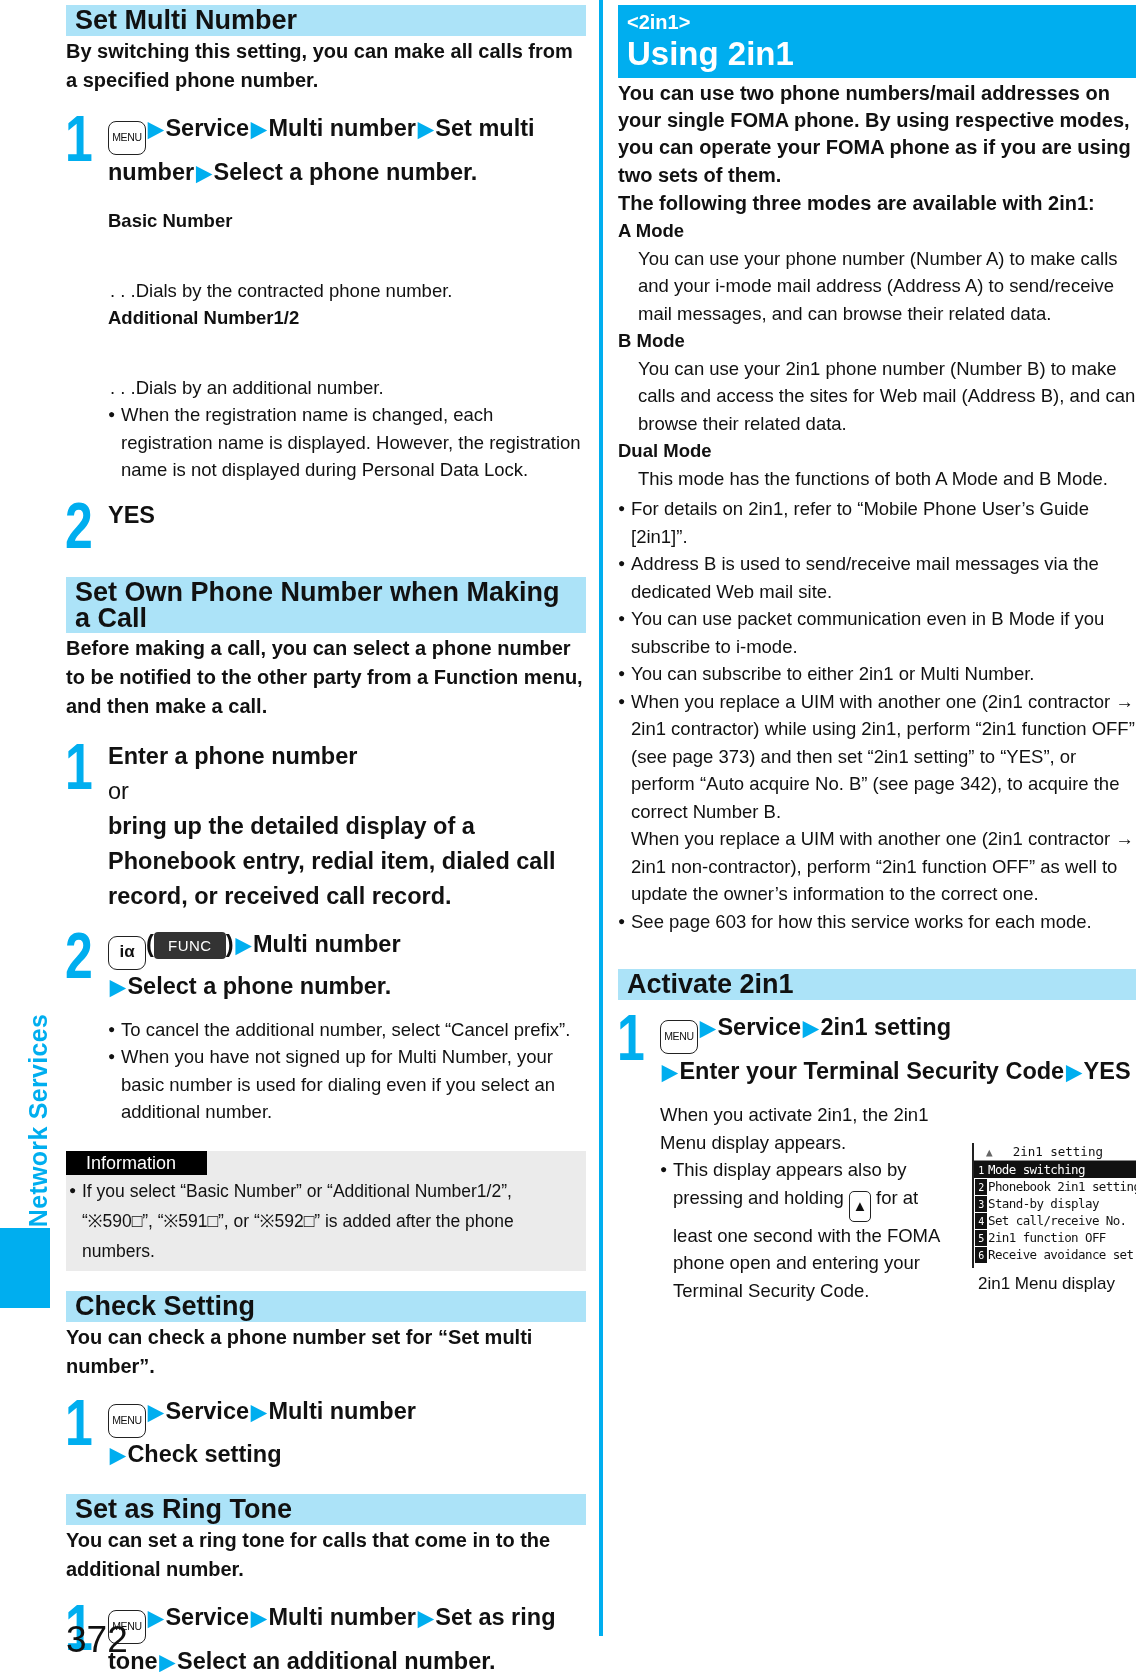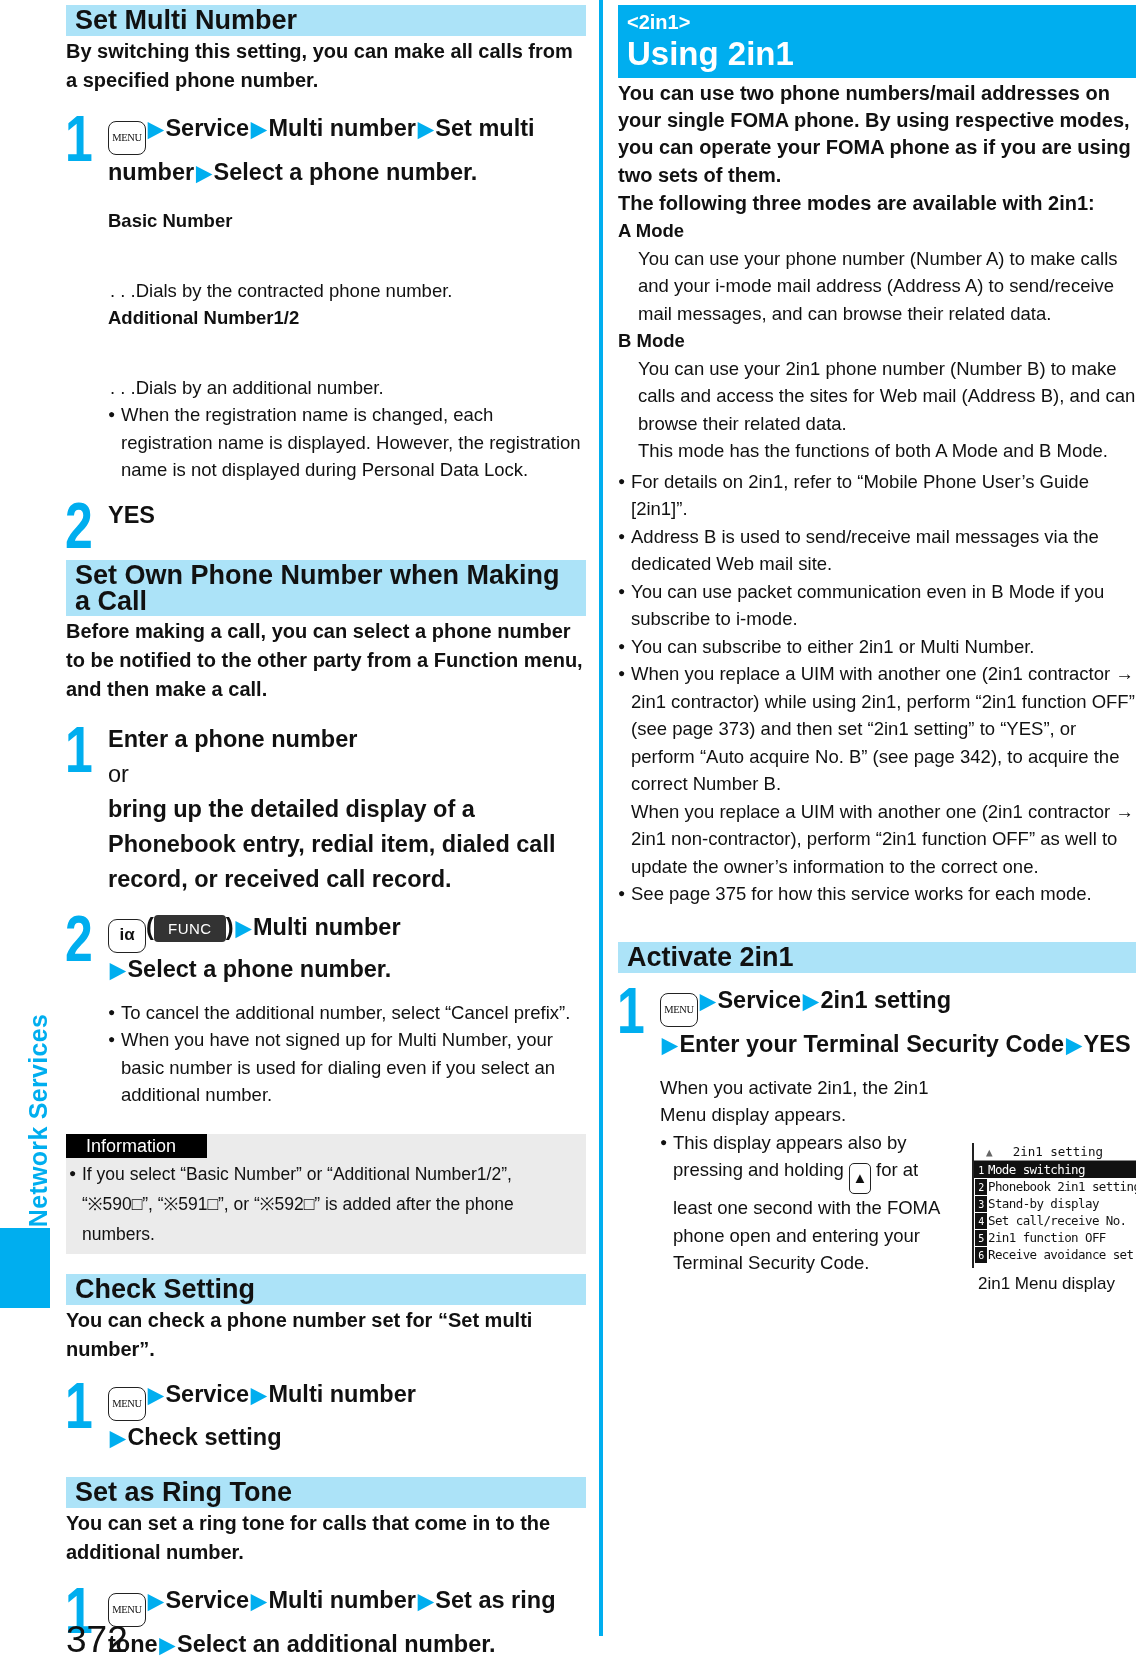--- a/index.html
+++ b/index.html
@@ -31,21 +31,21 @@
   .step { position: relative; padding-left: 42px; margin-top: 14px; }
   .step-num {
     position: absolute; left: -1px; top: -4px; color: #00aeef; font-weight: bold;
     font-size: 64px; line-height: 64px; font-family: "Liberation Sans", sans-serif;
     transform: scaleX(0.78); transform-origin: left top;
   }
   .step-line { font-weight: bold; font-size: 23.5px; line-height: 35px; }
   .tri { color: #00aeef; font-size: 20px; display: inline-block; margin: 0 2px 0 2px; transform: scaleY(1.05); }
   .menu-key {
     display: inline-block; border: 1.6px solid #222; border-radius: 8px; font-size: 10.5px; font-weight: normal;
-    width: 38px; height: 34px; line-height: 31px; text-align: center; vertical-align: -5px; letter-spacing: -0.3px; font-family: Liberation Serif, serif;
+    width: 38px; height: 34px; line-height: 31px; text-align: center; vertical-align: -5px; letter-spacing: -0.3px;
   }
   .ia-key {
     display: inline-block; border: 1.6px solid #222; border-radius: 9px; font-size: 17px; font-weight: bold;
     width: 38px; height: 34px; line-height: 30px; text-align: center; vertical-align: -5px;
   }
   .func-key {
     display: inline-block; background: #333; color: #fff; font-size: 15px; font-weight: normal;
     width: 72px; height: 27px; line-height: 27px; text-align: center; vertical-align: 1px; border-radius: 4px;
     font-family: "Liberation Sans Narrow", "Liberation Sans", sans-serif; letter-spacing: 0.5px;
   }
@@ -116,21 +116,21 @@
       <div class="desc">. . .Dials by an additional number.</div>
       <div class="bul">When the registration name is changed, each registration name is displayed. However, the registration name is not displayed during Personal Data Lock.</div>
     </div>
   </div>
 
   <div class="step" style="margin-top:14px;">
     <div class="step-num">2</div>
     <div class="step-line">YES</div>
   </div>
 
-  <div class="sec-head" style="margin-top:27px; line-height:26px;">Set Own Phone Number when Making a Call</div>
+  <div class="sec-head" style="margin-top:44px; line-height:26px;">Set Own Phone Number when Making a Call</div>
   <div class="lead">Before making a call, you can select a phone number to be notified to the other party from a Function menu, and then make a call.</div>
 
   <div class="step" style="margin-top:18px;">
     <div class="step-num">1</div>
     <div class="step-line">Enter a phone number</div>
     <div class="step-line" style="font-weight:normal;">or</div>
     <div class="step-line">bring up the detailed display of a Phonebook entry, redial item, dialed call record, or received call record.</div>
   </div>
 
   <div class="step" style="margin-top:14px;">
@@ -182,31 +182,32 @@
     <div class="large">Using 2in1</div>
   </div>
   <div class="lead" style="margin-top:2px; line-height:27.2px;">You can use two phone numbers/mail addresses on your single FOMA phone. By using respective modes, you can operate your FOMA phone as if you are using two sets of them.</div>
   <div class="lead" style="line-height:27.2px;">The following three modes are available with 2in1:</div>
 
   <div class="r-body">
     <div class="term" style="font-weight:bold;">A Mode</div>
     <div class="indent">You can use your phone number (Number A) to make calls and your i-mode mail address (Address A) to send/receive mail messages, and can browse their related data.</div>
     <div class="term" style="font-weight:bold;">B Mode</div>
     <div class="indent">You can use your 2in1 phone number (Number B) to make calls and access the sites for Web mail (Address B), and can browse their related data.</div>
+    <div class="term" style="font-weight:bold;">Dual Mode</div>
     <div class="indent">This mode has the functions of both A Mode and B Mode.</div>
   </div>
 
   <div class="r-body" style="margin-top:3px;">
     <div class="bul">For details on 2in1, refer to “Mobile Phone User’s Guide [2in1]”.</div>
     <div class="bul">Address B is used to send/receive mail messages via the dedicated Web mail site.</div>
     <div class="bul">You can use packet communication even in B Mode if you subscribe to i-mode.</div>
     <div class="bul">You can subscribe to either 2in1 or Multi Number.</div>
     <div class="bul">When you replace a UIM with another one (2in1 contractor → 2in1 contractor) while using 2in1, perform “2in1 function OFF” (see page 373) and then set “2in1 setting” to “YES”, or perform “Auto acquire No. B” (see page 342), to acquire the correct Number B.</div>
     <div style="padding-left:13px;">When you replace a UIM with another one (2in1 contractor → 2in1 non-contractor), perform “2in1 function OFF” as well to update the owner’s information to the correct one.</div>
-    <div class="bul">See page 375 for how this service works for each mode.</div>
+    <div class="bul">See page 603 for how this service works for each mode.</div>
   </div>
 
   <div class="sec-head" style="margin-top:34px;">Activate 2in1</div>
 
   <div class="step" style="margin-top:10px;">
     <div class="step-num">1</div>
     <div class="step-line" style="line-height:34px;">
       <span class="menu-key">MENU</span><span class="tri">▶</span><span>Service</span><span class="tri">▶</span><span>2in1 setting</span><br><span class="tri">▶</span><span>Enter your Terminal Security Code</span><span class="tri">▶</span><span>YES</span>
     </div>
     <div class="sub" style="margin-top:12px; width:290px;">

